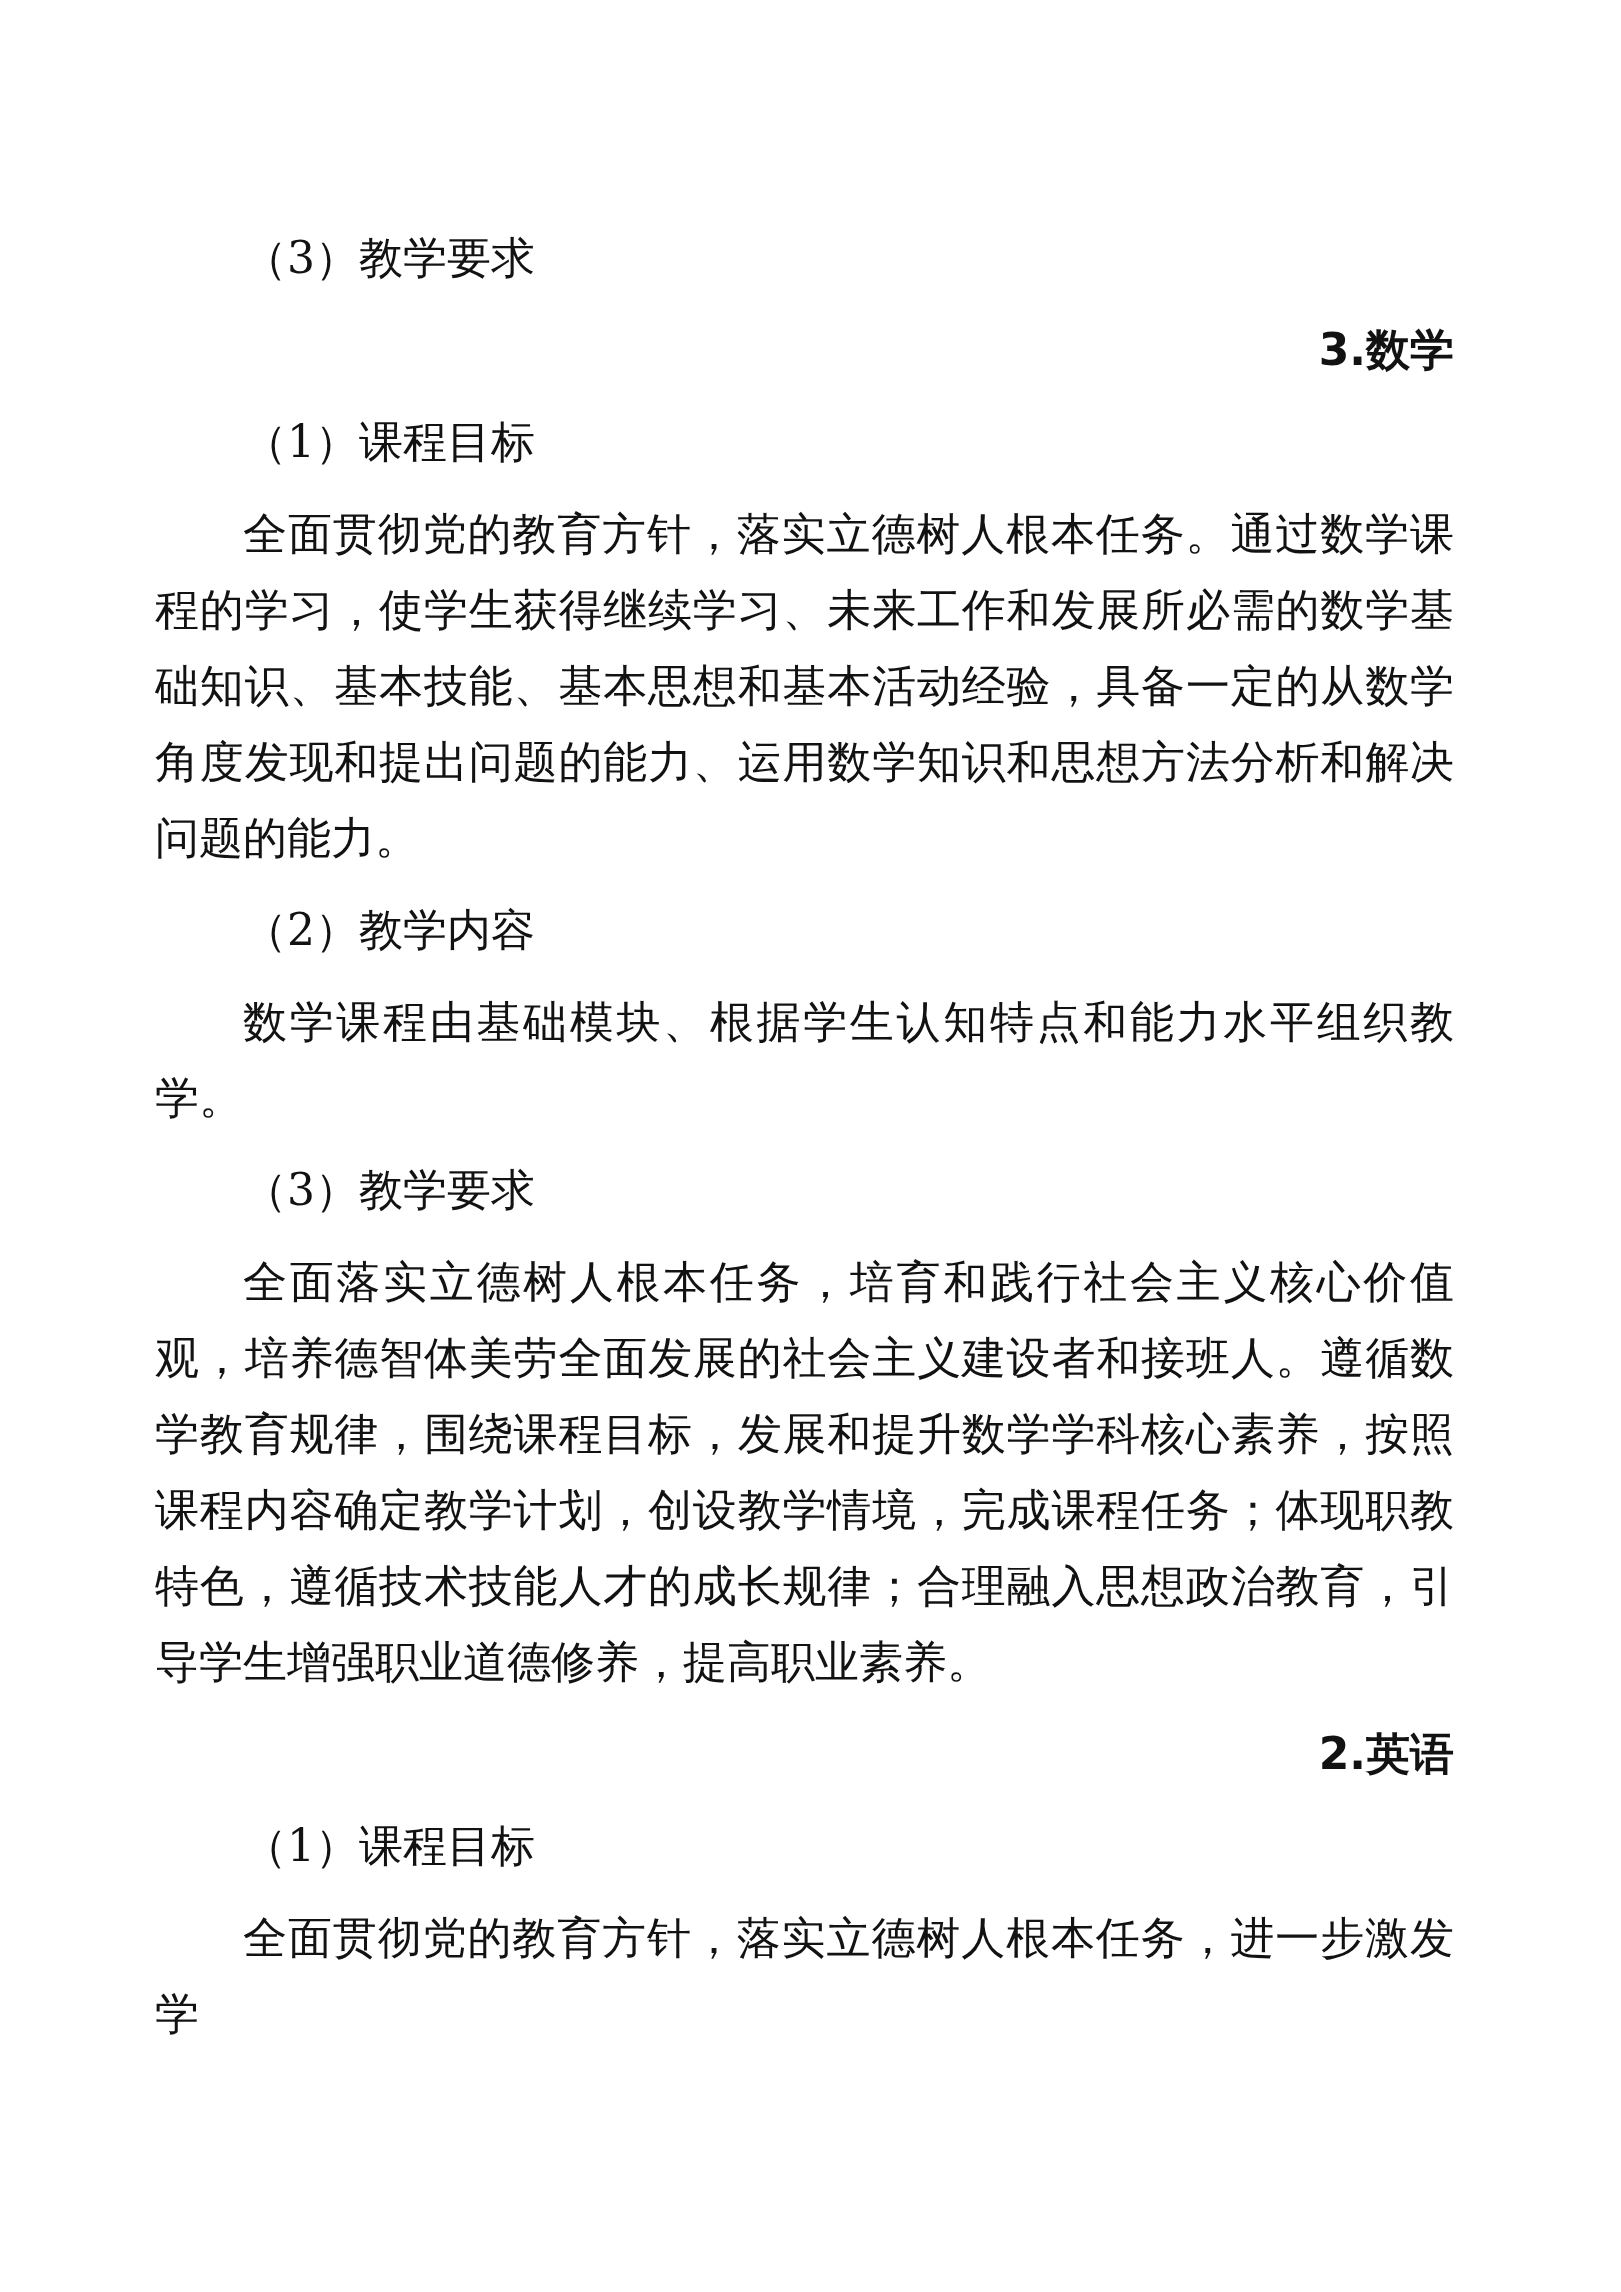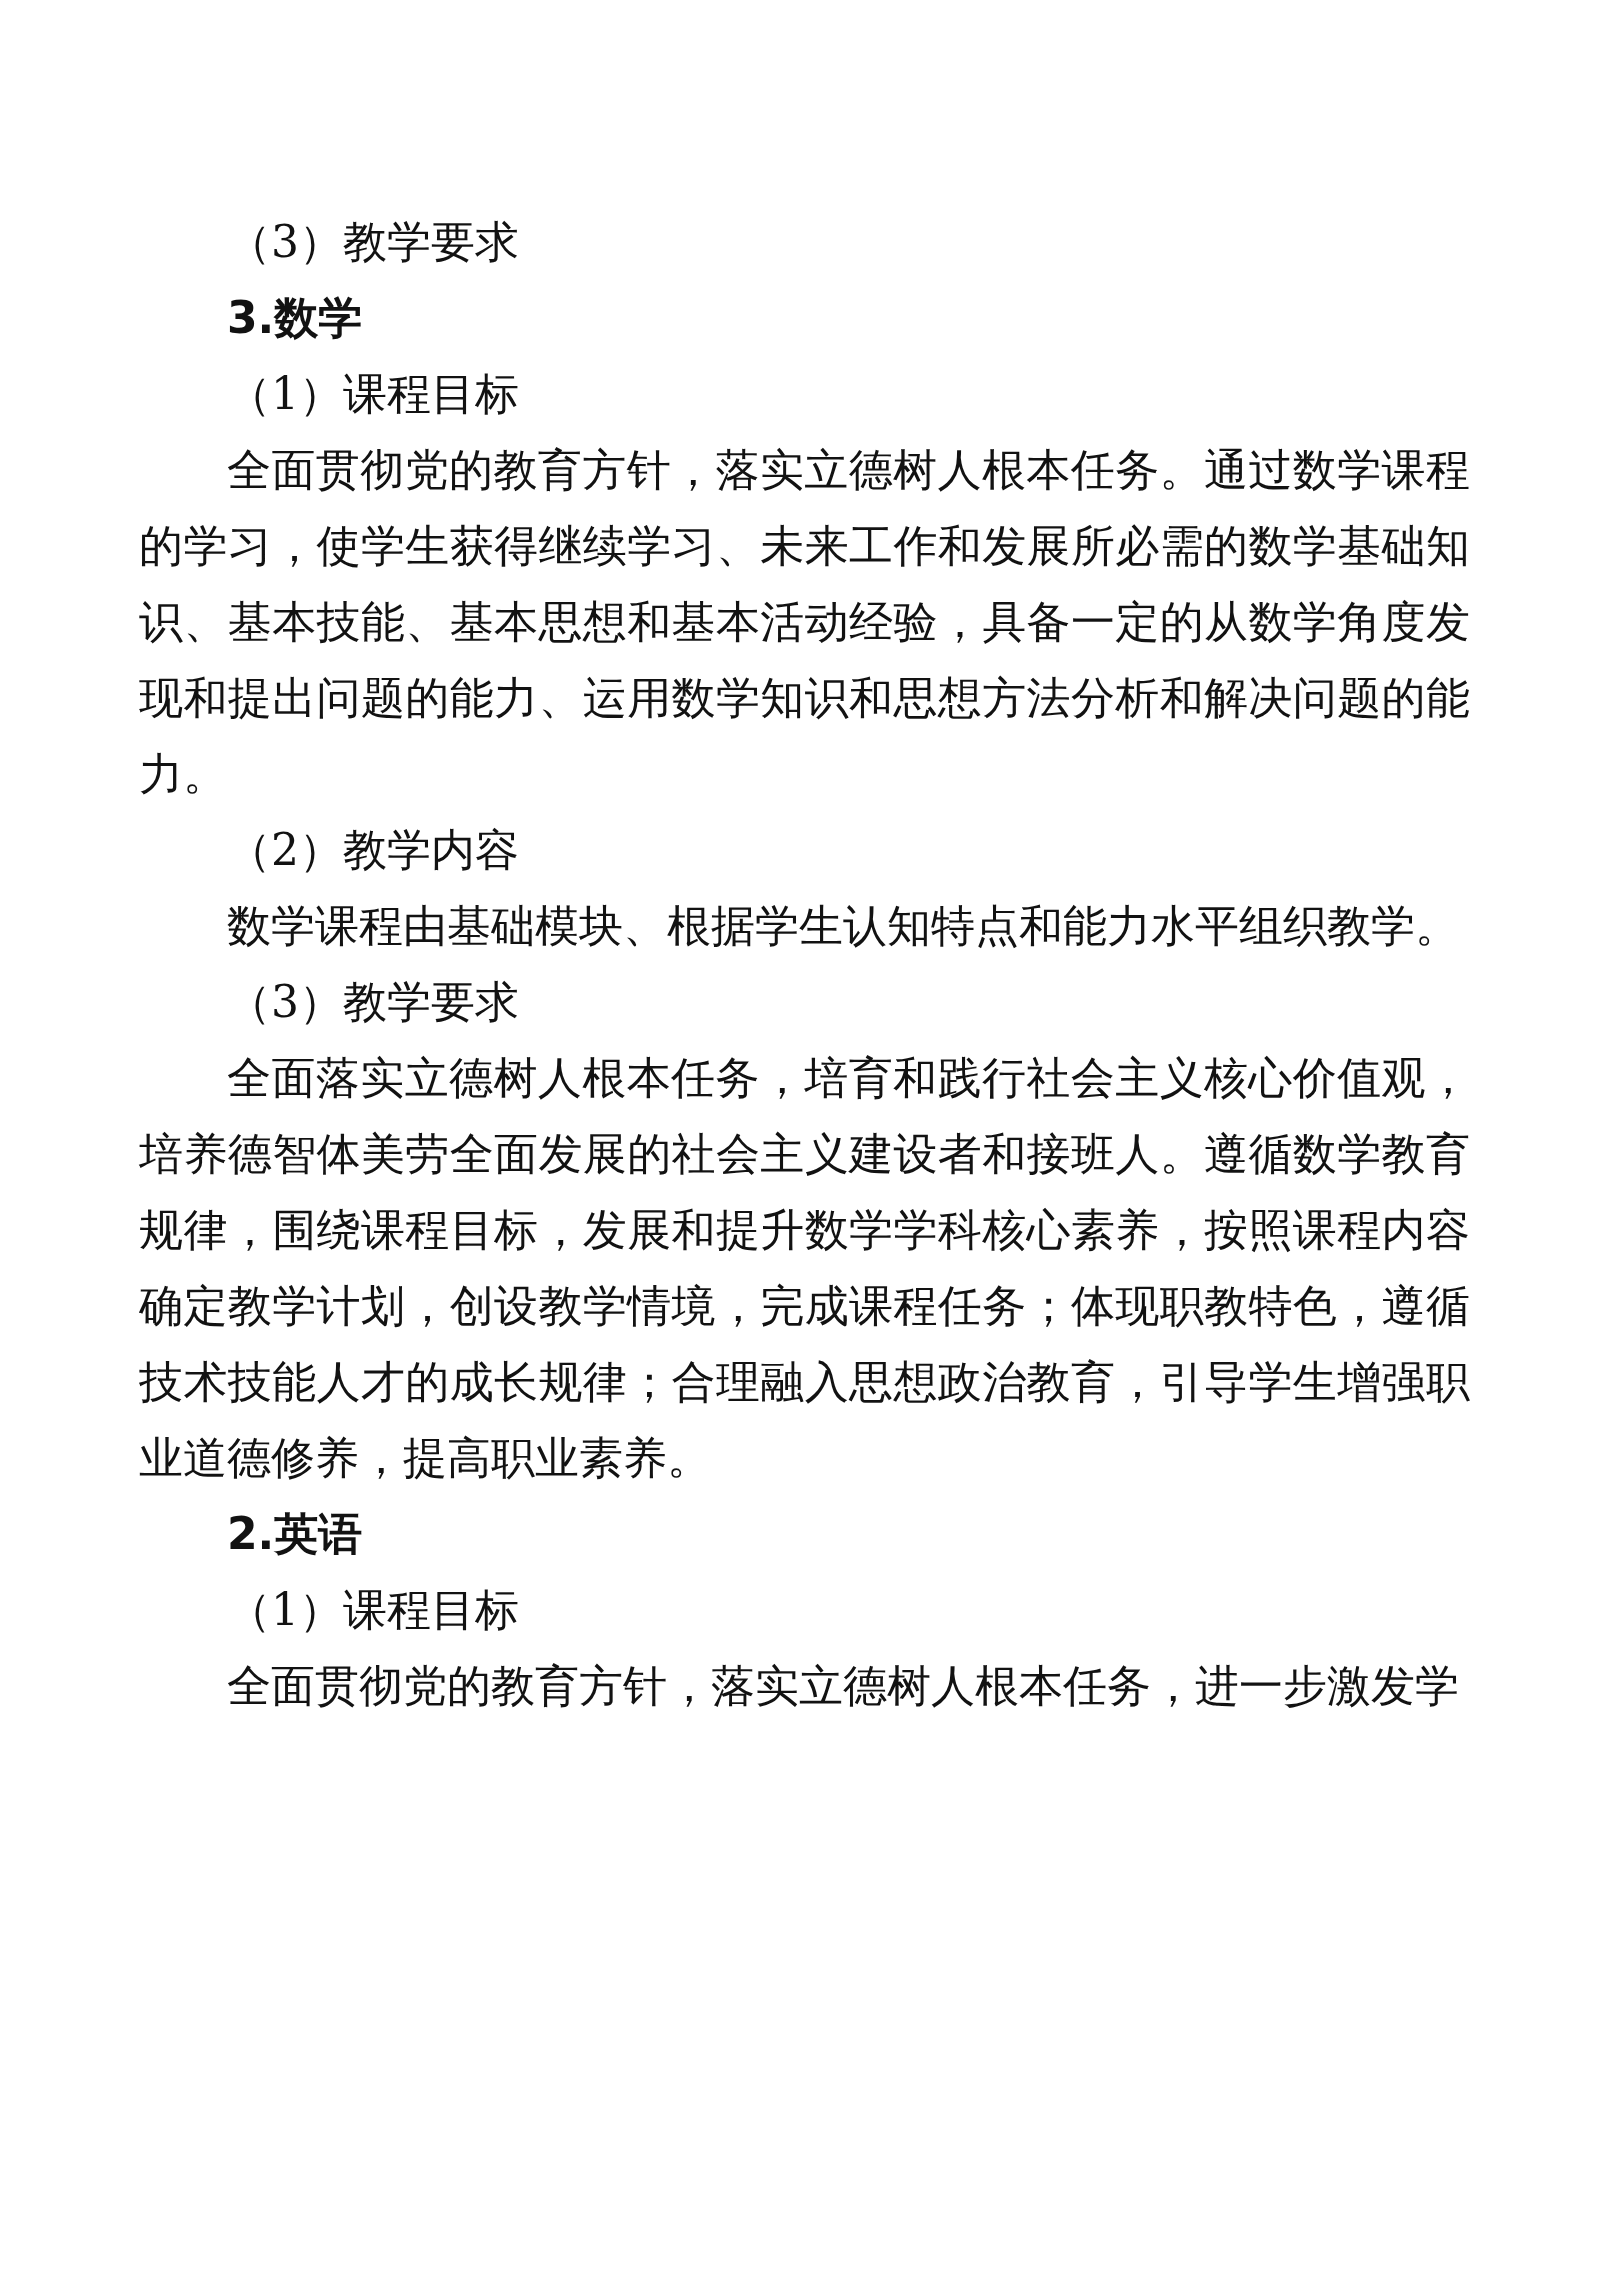--- a/index.html
+++ b/index.html
@@ -14,36 +14,36 @@
     background: #ffffff;
     overflow: hidden;
   }
   .text-block {
     position: absolute;
     left: 139px;
     top: 204px;
     width: 1331px;
   }
   .text-block p {
-    margin: 0;
+    margin: 16px;
     padding: 0;
     font-family: "DejaVu Serif", "Liberation Serif", serif;
     font-size: 44px;
     line-height: 76px;
     color: #121212;
     text-align: justify;
     text-justify: inter-character;
     text-indent: 88px;
     word-break: break-all;
     overflow-wrap: break-word;
   }
   .text-block p.section-heading {
     font-family: "DejaVu Sans", "Liberation Sans", sans-serif;
     font-weight: 700;
-    text-align: left;
+    text-align: right;
   }
   .text-block p.subsection-label {
     text-align: left;
   }
 </style>
 </head>
 <body>
 
 <div class="page">
   <div class="text-block">

